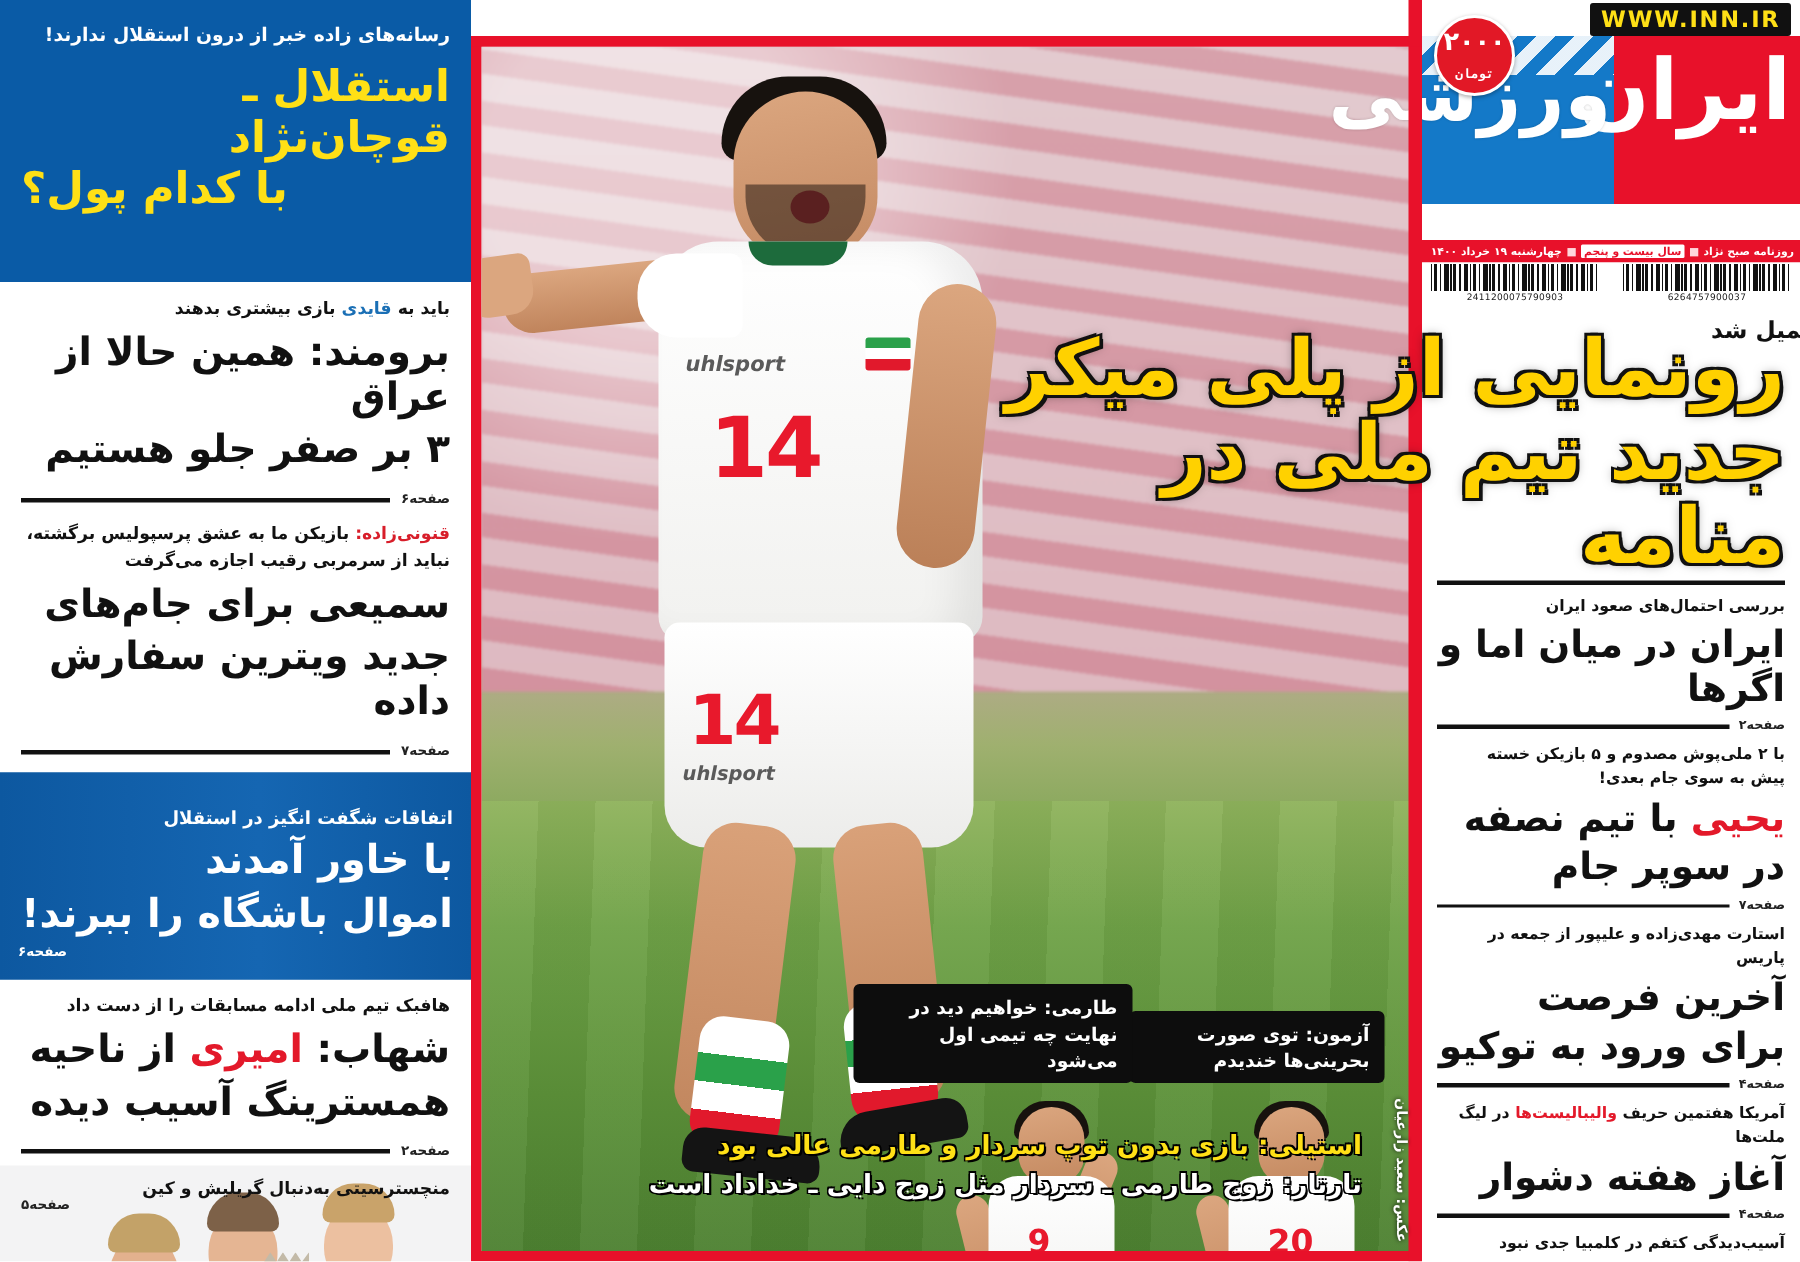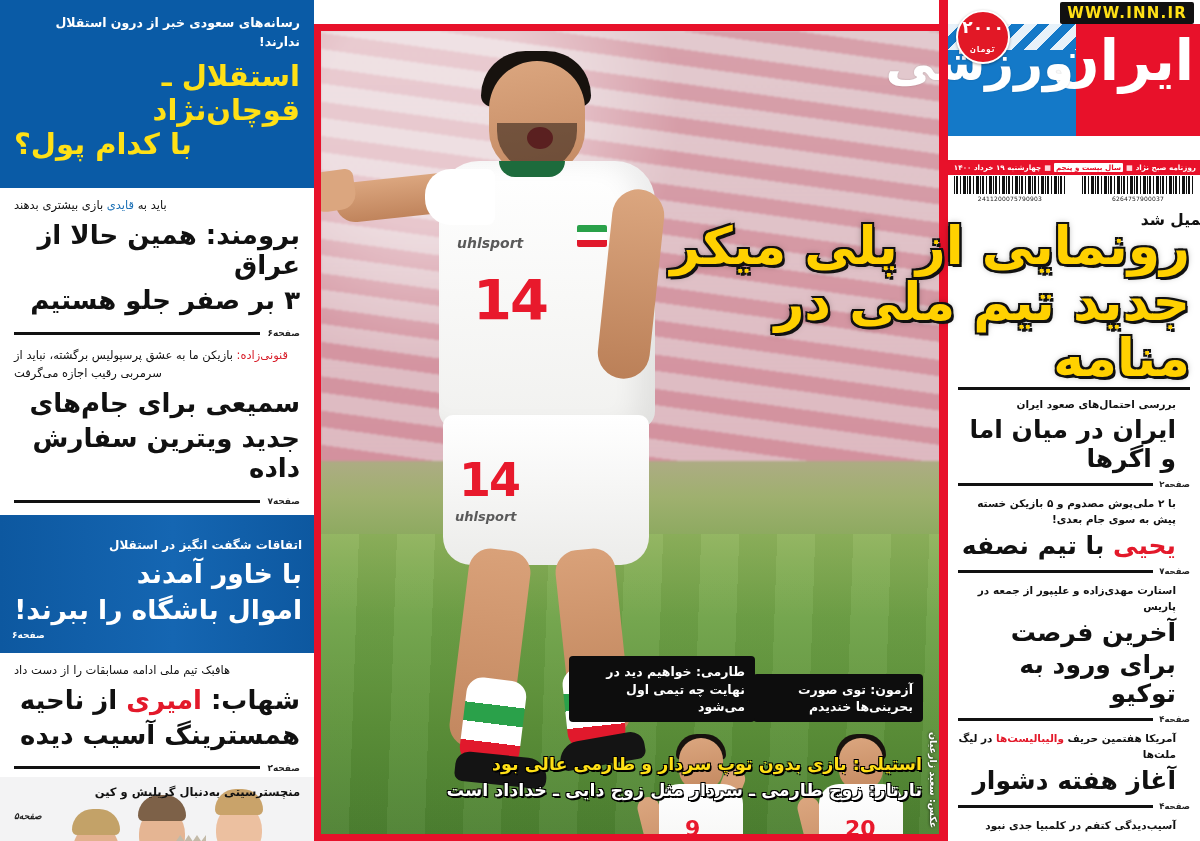--- a/index.html
+++ b/index.html
@@ -47,22 +47,22 @@
   }
 
   .topbox-1 { height: 188px; }
 
   
   .story {
     padding: 9px 14px 6px 14px;
     position: relative;
   }
   .story .kicker {
-    font-size: 11.5px; font-weight: 400; color: #111;
-    text-align: left; line-height: 1.55; letter-spacing: -.2px;
+    font-size: 11.5px; font-weight: 700; color: #111;
+    text-align: right; line-height: 1.55; letter-spacing: -.2px;
   }
   .story .kicker .red { color: #d81e2a; }
   .story .kicker .blue { color: #1a6fb5; }
   .story .hl {
     font-size: 26px; font-weight: 900; color: #111;
     text-align: right; line-height: 1.16; margin-top: 5px;
     letter-spacing: -.7px;
   }
   .story .hl .red { color: #e3192a; }
   .rule-row {
@@ -128,22 +128,22 @@
     position: absolute; top: 4px; left: 6px; width: 30px; height: 16px;
     background: #c3baa8;
     clip-path: polygon(0 100%,0 40%,14% 0,28% 40%,42% 0,56% 40%,70% 0,84% 40%,100% 0,100% 100%);
   }
   .pc-kicker {
     position: absolute; top: 8px; right: 14px; left: 54px;
     font-size: 11.5px; font-weight: 700; color: #111; text-align: right;
     z-index: 5;
   }
   .pc-pg {
-    position: absolute; top: 34px; left: 14px; font-size: 9px; font-weight: 700;
-    color: #222; z-index: 5; font-style: italic;
+    position: absolute; top: 22px; left: 14px; font-size: 9px; font-weight: 700;
+    color: #222; z-index: 5;
   }
 
   
   .center-photo {
     position: absolute; left: 314px; top: 24px;
     width: 634px; height: 817px;
     border: 7px solid #e8112a;
     background: linear-gradient(180deg,
        #d8c9cc 0%, #d4b7bd 18%, #cfa9b1 33%,
        #c9a3ac 45%, #9fb06f 58%, #72a04a 70%, #5f9440 84%, #4f8637 100%);
@@ -284,21 +284,21 @@
                transform: rotate(-14deg); }
 
   
   .cap-black {
     position: absolute; background: #0d0d0d; color: #ffffff;
     font-size: 12.5px; font-weight: 900; line-height: 1.38;
     padding: 7px 10px; text-align: right; border-radius: 4px;
     letter-spacing: -.3px; z-index: 20;
   }
   .cap-strip {
-    position: absolute; left: 0; right: 3px; z-index: 20;
+    position: absolute; left: 0; right: 17px; z-index: 20;
     font-weight: 900; text-align: right; letter-spacing: -.4px;
     padding: 2px 16px 2px 8px; line-height: 1.3;
   }
   .cap-strip.white { color: #ffffff; font-size: 17.5px;
     text-shadow: 1.5px 1.5px 0 #000, -1px 1px 0 #000, 1px -1px 0 #000, -1px -1px 0 #000; }
   .cap-strip.yellow { color: #ffe016; font-size: 17.5px;
     text-shadow: 1.5px 1.5px 0 #000, -1px 1px 0 #000, 1px -1px 0 #000, -1px -1px 0 #000; }
   .photo-credit {
     position: absolute; right: 2px; bottom: 6px; z-index: 25;
     writing-mode: vertical-rl; font-size: 9.5px; font-weight: 700;
@@ -402,21 +402,21 @@
   }
   .main-head {
     font-size: 52px; font-weight: 900; color: #ffd100;
     line-height: 1.08; letter-spacing: -1.6px; padding-right: 10px;
     text-shadow:
       2.5px 2.5px 0 #111, -2px 2px 0 #111, 2px -2px 0 #111, -2px -2px 0 #111,
       0 0 7px rgba(0,0,0,.5);
   }
 
   
-  .r-story { padding: 7px 24px 0 10px; text-align: right; }
+  .r-story { padding: 7px 10px 0 10px; text-align: right; }
   .r-story .kicker {
     font-size: 10.5px; font-weight: 700; color: #111; line-height: 1.5;
     letter-spacing: -.2px;
   }
   .r-story .kicker .red { color: #e3192a; margin-top: 20px; }
   .r-story .hl {
     font-size: 25px; font-weight: 900; color: #111; line-height: 1.14;
     margin-top: 4px; letter-spacing: -.8px;
   }
   .r-story .hl .red { color: #e3192a; }
@@ -501,21 +501,21 @@
     <div class="cap-strip yellow" style="bottom:56px;">استیلی: بازی بدون توپ سردار و طارمی عالی بود</div>
     <div class="cap-strip white" style="bottom:30px;">تارتار: زوج طارمی ـ سردار مثل زوج دایی ـ خداداد است</div>
 
     <div class="photo-credit">عکس: سعید زارعیان</div>
   </div>
   <div class="red-top-band"></div>
 
   <div class="left-col">
 
     <div class="blue-box topbox-1">
-      <div class="kicker">رسانه‌های سعودی خبر از درون استقلال ندارند!</div>
+      <div class="kicker">رسانه‌های زاده خبر از درون استقلال ندارند!</div>
       <div class="hl">استقلال ـ قوچان‌نژاد</div>
       <div class="hl2">با کدام پول؟</div>
     </div>
 
     <div class="story">
       <div class="kicker"><span>باید به </span><span class="blue">قایدی</span><span> بازی بیشتری بدهند</span></div>
       <div class="hl">برومند: همین حالا از عراق</div>
       <div class="hl">۳ بر صفر جلو هستیم</div>
     </div>
     <div class="rule-row">
@@ -642,20 +642,21 @@
     </div>
     <div class="r-rule">
       <div class="rule"></div>
       <div class="pg">صفحه۲</div>
     </div>
 
     <div class="r-story">
       <div class="kicker">با ۲ ملی‌پوش مصدوم و ۵ بازیکن خسته</div>
       <div class="kicker">پیش به سوی جام بعدی!</div>
       <div class="hl"><span class="red">یحیی</span><span> با تیم نصفه</span></div>
+      <div class="hl">در سوپر جام</div>
     </div>
     <div class="r-rule">
       <div class="rule"></div>
       <div class="pg">صفحه۷</div>
     </div>
 
     <div class="r-story">
       <div class="kicker">استارت مهدی‌زاده و علیپور از جمعه در پاریس</div>
       <div class="hl">آخرین فرصت</div>
       <div class="hl">برای ورود به توکیو</div>

